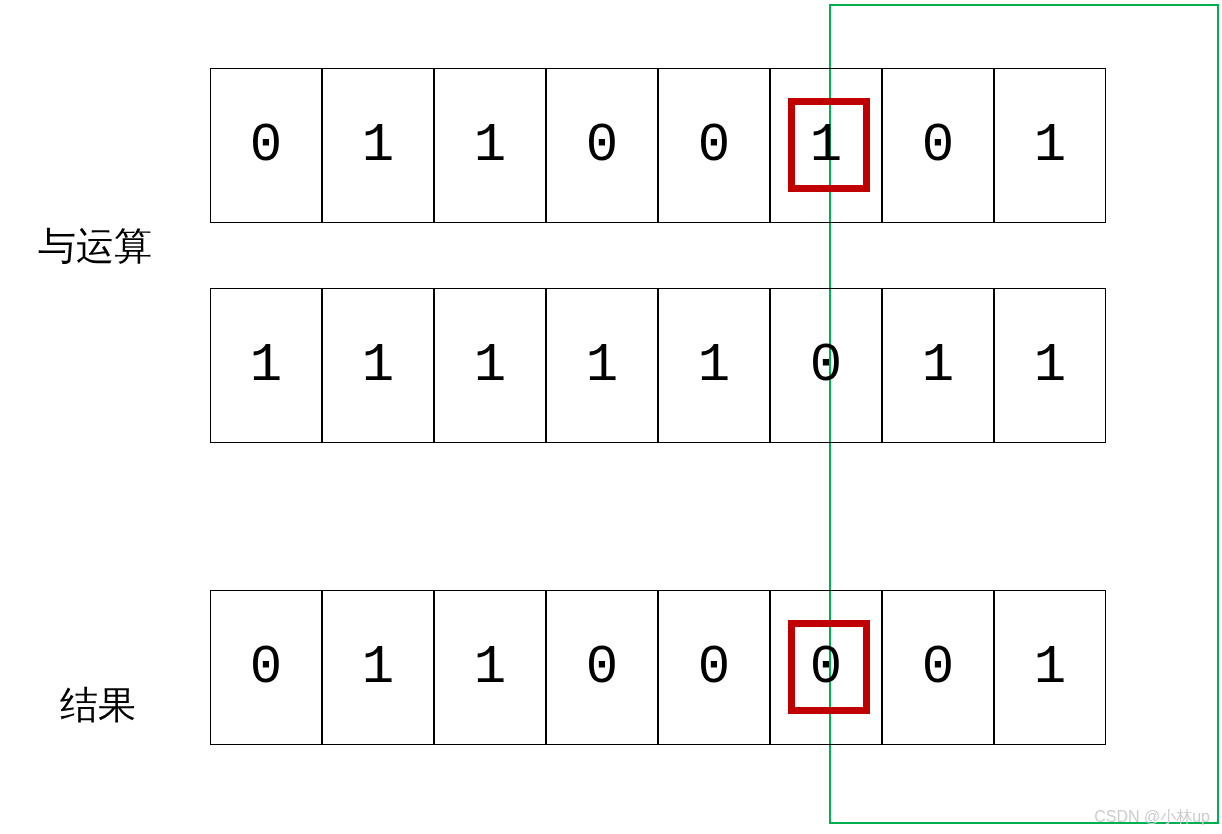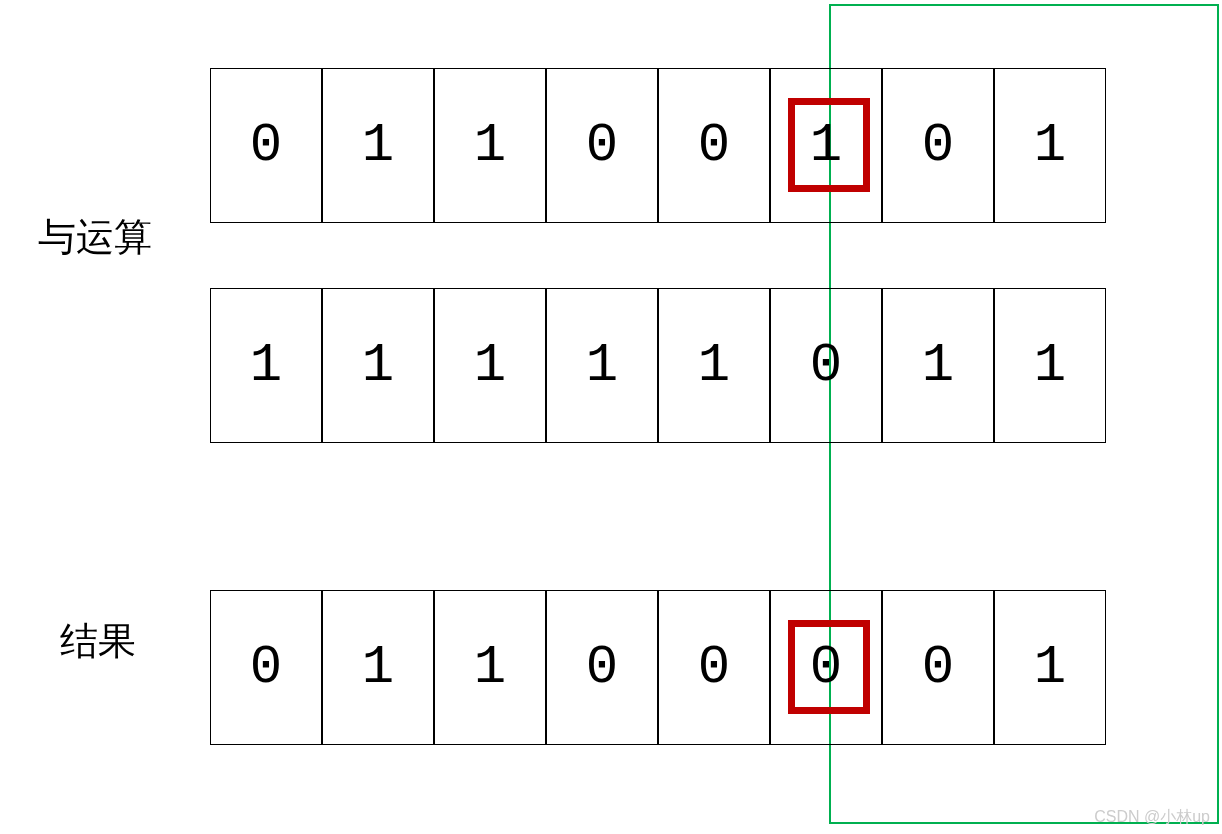--- a/index.html
+++ b/index.html
@@ -19,25 +19,25 @@
       width: 100%;
       height: 100%;
     }
     .label {
       position: absolute;
       font-size: 38px;
       color: #000000;
     }
     .label-and-operation {
       left: 38px;
-      top: 212px;
+      top: 221px;
     }
     .label-result {
       left: 60px;
-      top: 616px;
+      top: 680px;
     }
     .bit-row {
       position: absolute;
       display: flex;
       left: 210px;
     }
     .bit-row-1 {
       top: 68px;
     }
     .bit-row-2 {

